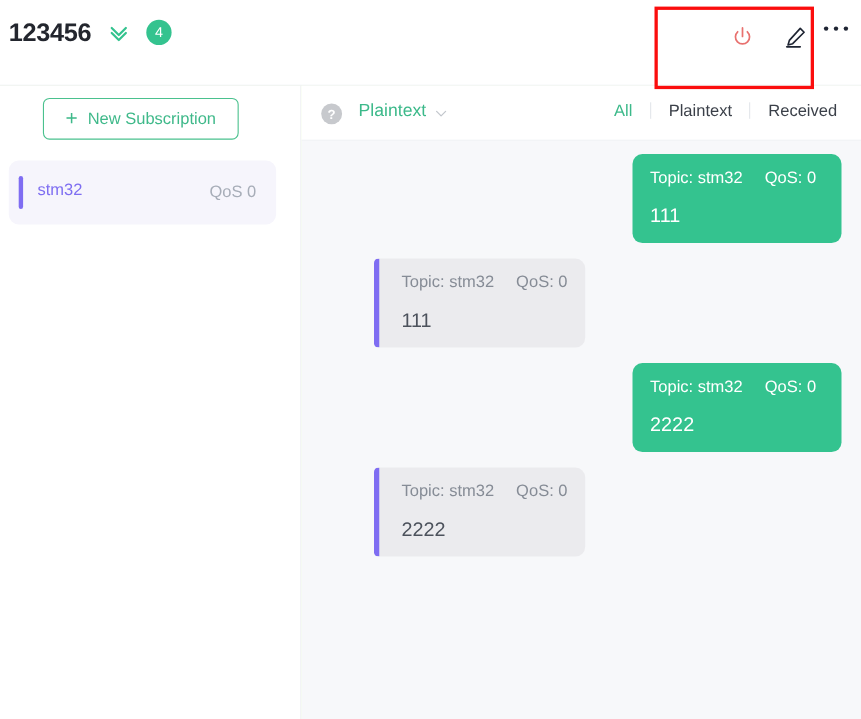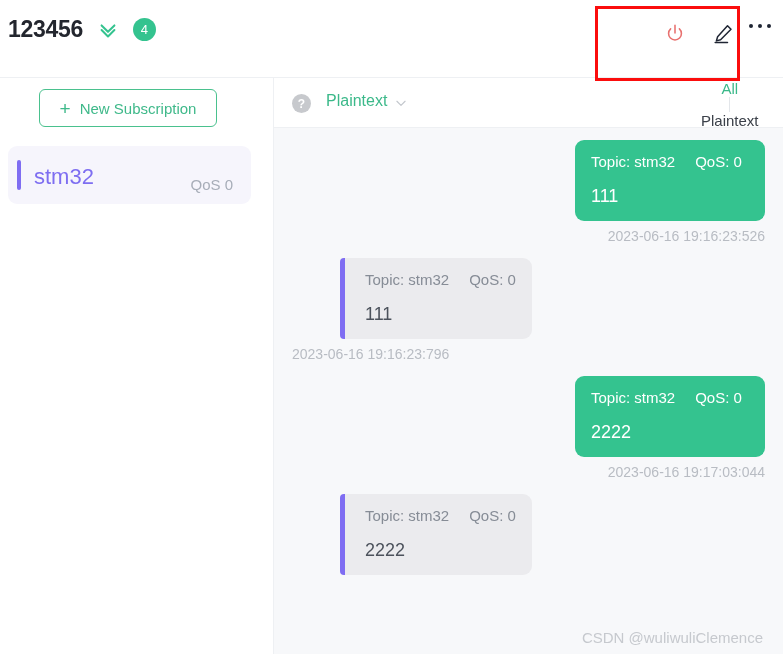--- a/index.html
+++ b/index.html
@@ -93,24 +93,24 @@
     border-radius: 9px;
     cursor: pointer;
   }
   .sub-bar {
     position: absolute; left: 9px; top: 14px;
     width: 4px; height: 30px;
     background: #7f6df2; border-radius: 2px;
   }
   .sub-name {
     position: absolute; left: 26px; top: 18px;
-    font-size: 22px; color: #7e6ef1;
+    font-size: 15px; color: #7e6ef1;
   }
   .sub-qos {
-    position: absolute; right: 18px; top: 30px;
+    position: absolute; right: 18px; top: 20px;
     font-size: 15px; color: #a7adb8;
   }
 
   
   .msg-panel {
     position: absolute; left: 274px; top: 78px;
     width: 509px; height: 576px;
     background: #ffffff;
   }
   .msg-toolbar {
@@ -127,24 +127,23 @@
     display: flex; align-items: center; justify-content: center;
     cursor: pointer;
   }
   .format-select {
     position: absolute; left: 52px; top: 14px;
     display: flex; align-items: flex-end; gap: 7px;
     cursor: pointer;
   }
   .format-label { font-size: 16px; color: #3cb98a; }
   .filters {
-    position: absolute; right: 6px; top: 2px;
+    position: absolute; right: 6px; top: 14px;
     display: flex; align-items: center;
     font-size: 15px;
-    flex-direction: column;
   }
   .filter-item { padding: 0 16px; color: #3b4049; cursor: pointer; }
   .filter-item.active { color: #3cb98a; }
   .filter-sep { width: 1px; height: 15px; background: #e3e6ea; }
 
   .msg-list {
     position: absolute; left: 0; top: 50px;
     width: 509px; height: 526px;
     background: #f7f8fa;
     overflow: hidden;
@@ -270,53 +269,49 @@
     <div class="msg-list">
 
       <div class="msg-row published">
         <div class="bubble published">
           <div class="bubble-head">
             <span>Topic: stm32</span>
             <span>QoS: 0</span>
           </div>
           <div class="bubble-payload">111</div>
         </div>
-        <div class="msg-time">2023-06-16 19:16:23:526</div>
       </div>
 
       <div class="msg-row received">
         <div class="bubble received">
           <div class="bubble-head">
             <span>Topic: stm32</span>
             <span>QoS: 0</span>
           </div>
           <div class="bubble-payload">111</div>
         </div>
-        <div class="msg-time">2023-06-16 19:16:23:796</div>
       </div>
 
       <div class="msg-row published">
         <div class="bubble published">
           <div class="bubble-head">
             <span>Topic: stm32</span>
             <span>QoS: 0</span>
           </div>
           <div class="bubble-payload">2222</div>
         </div>
-        <div class="msg-time">2023-06-16 19:17:03:044</div>
       </div>
 
       <div class="msg-row received">
         <div class="bubble received">
           <div class="bubble-head">
             <span>Topic: stm32</span>
             <span>QoS: 0</span>
           </div>
           <div class="bubble-payload">2222</div>
         </div>
       </div>
 
     </div>
 
-    <div class="watermark">CSDN @wuliwuliClemence</div>
   </div>
 
 </div>
 
 </body></html>

